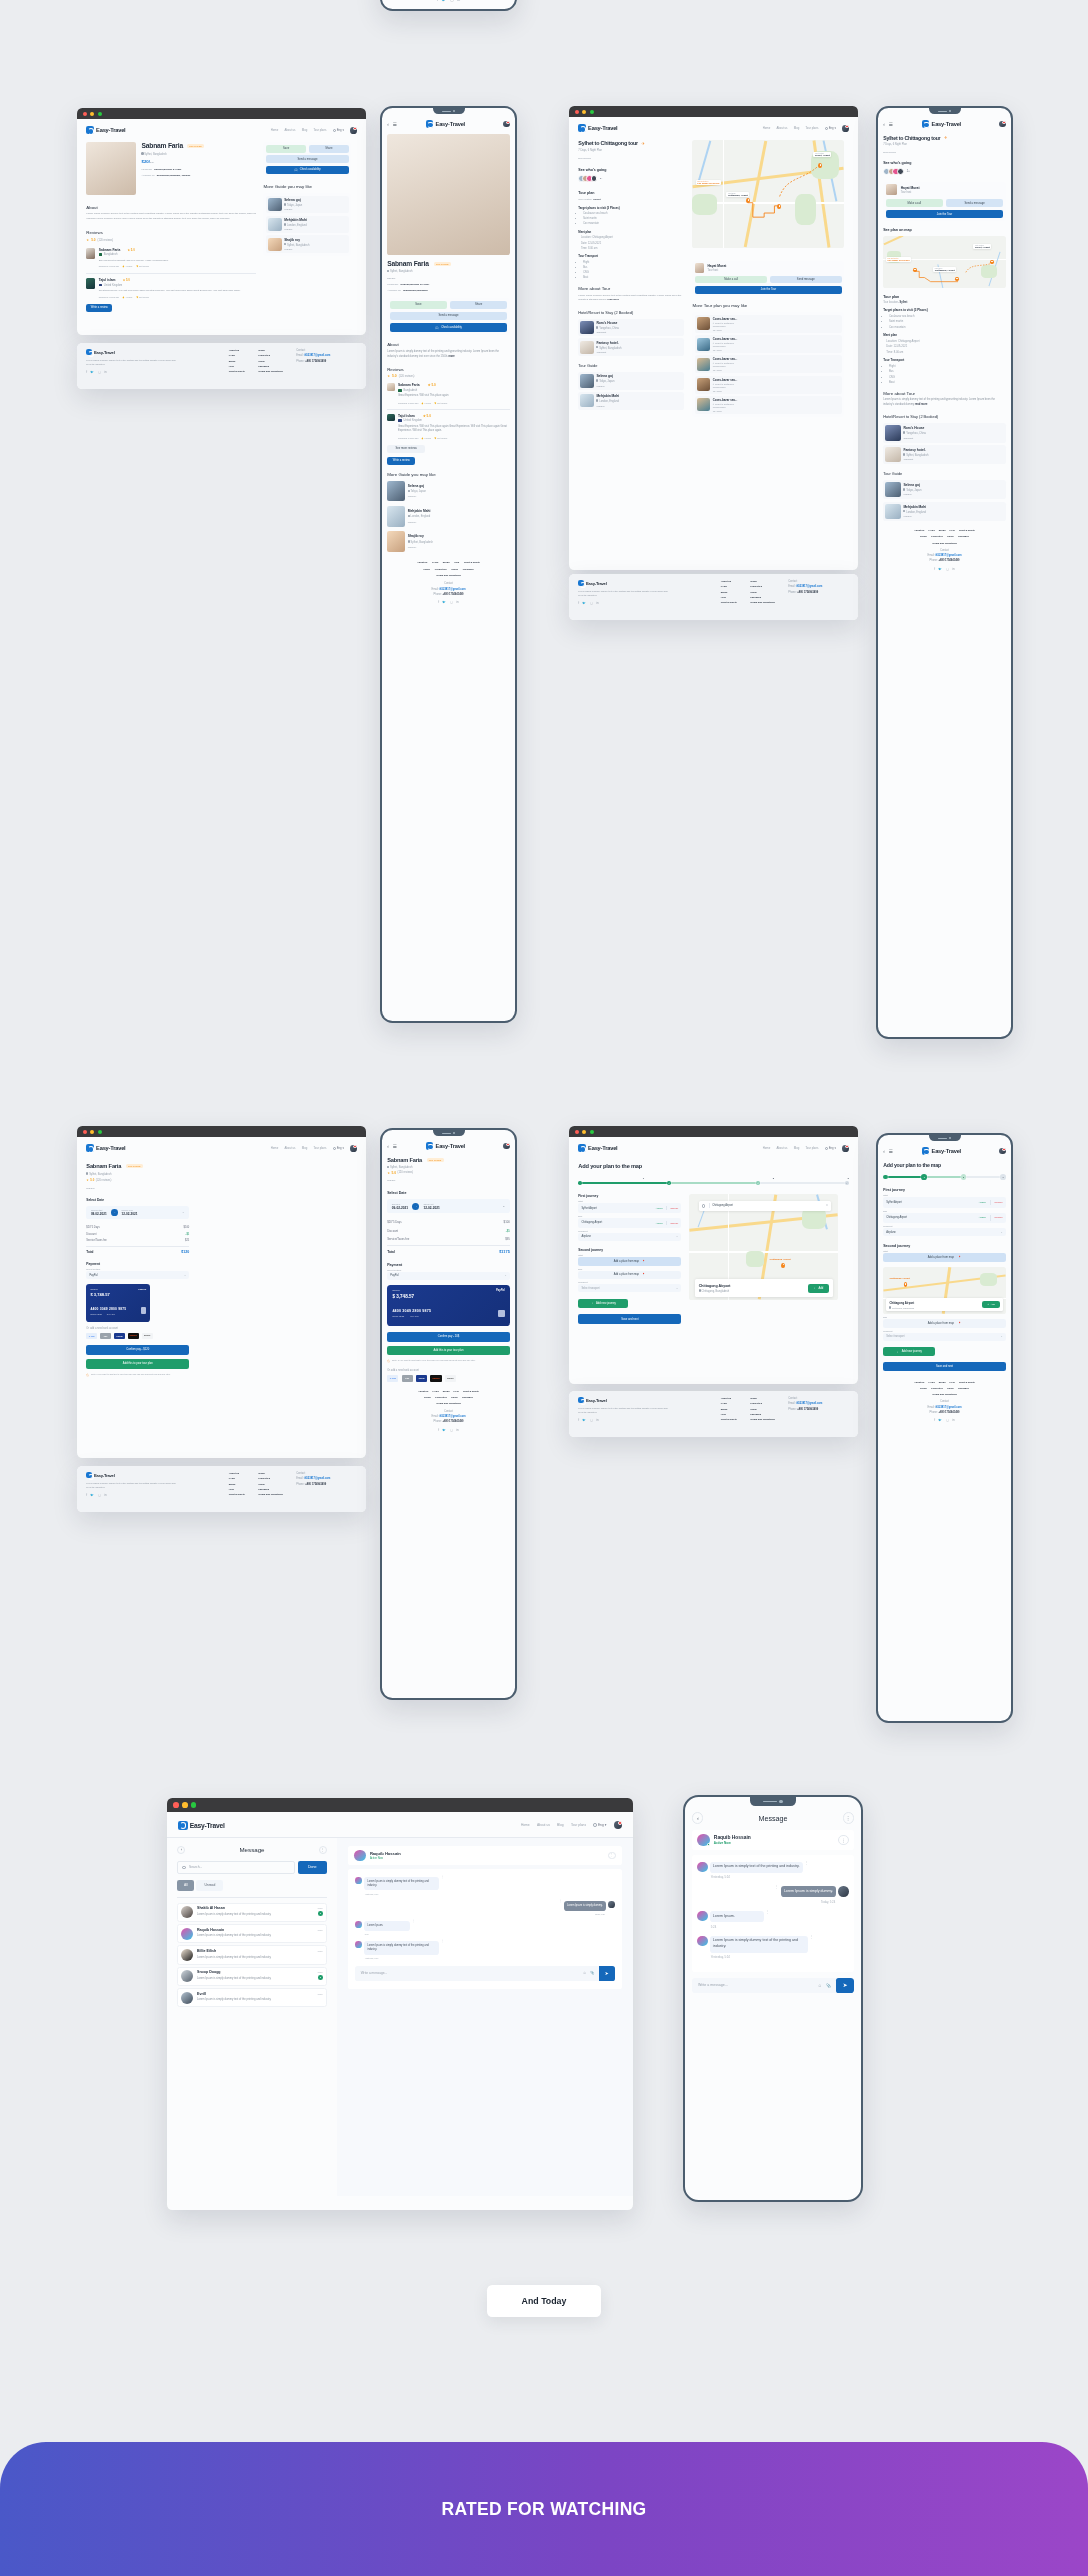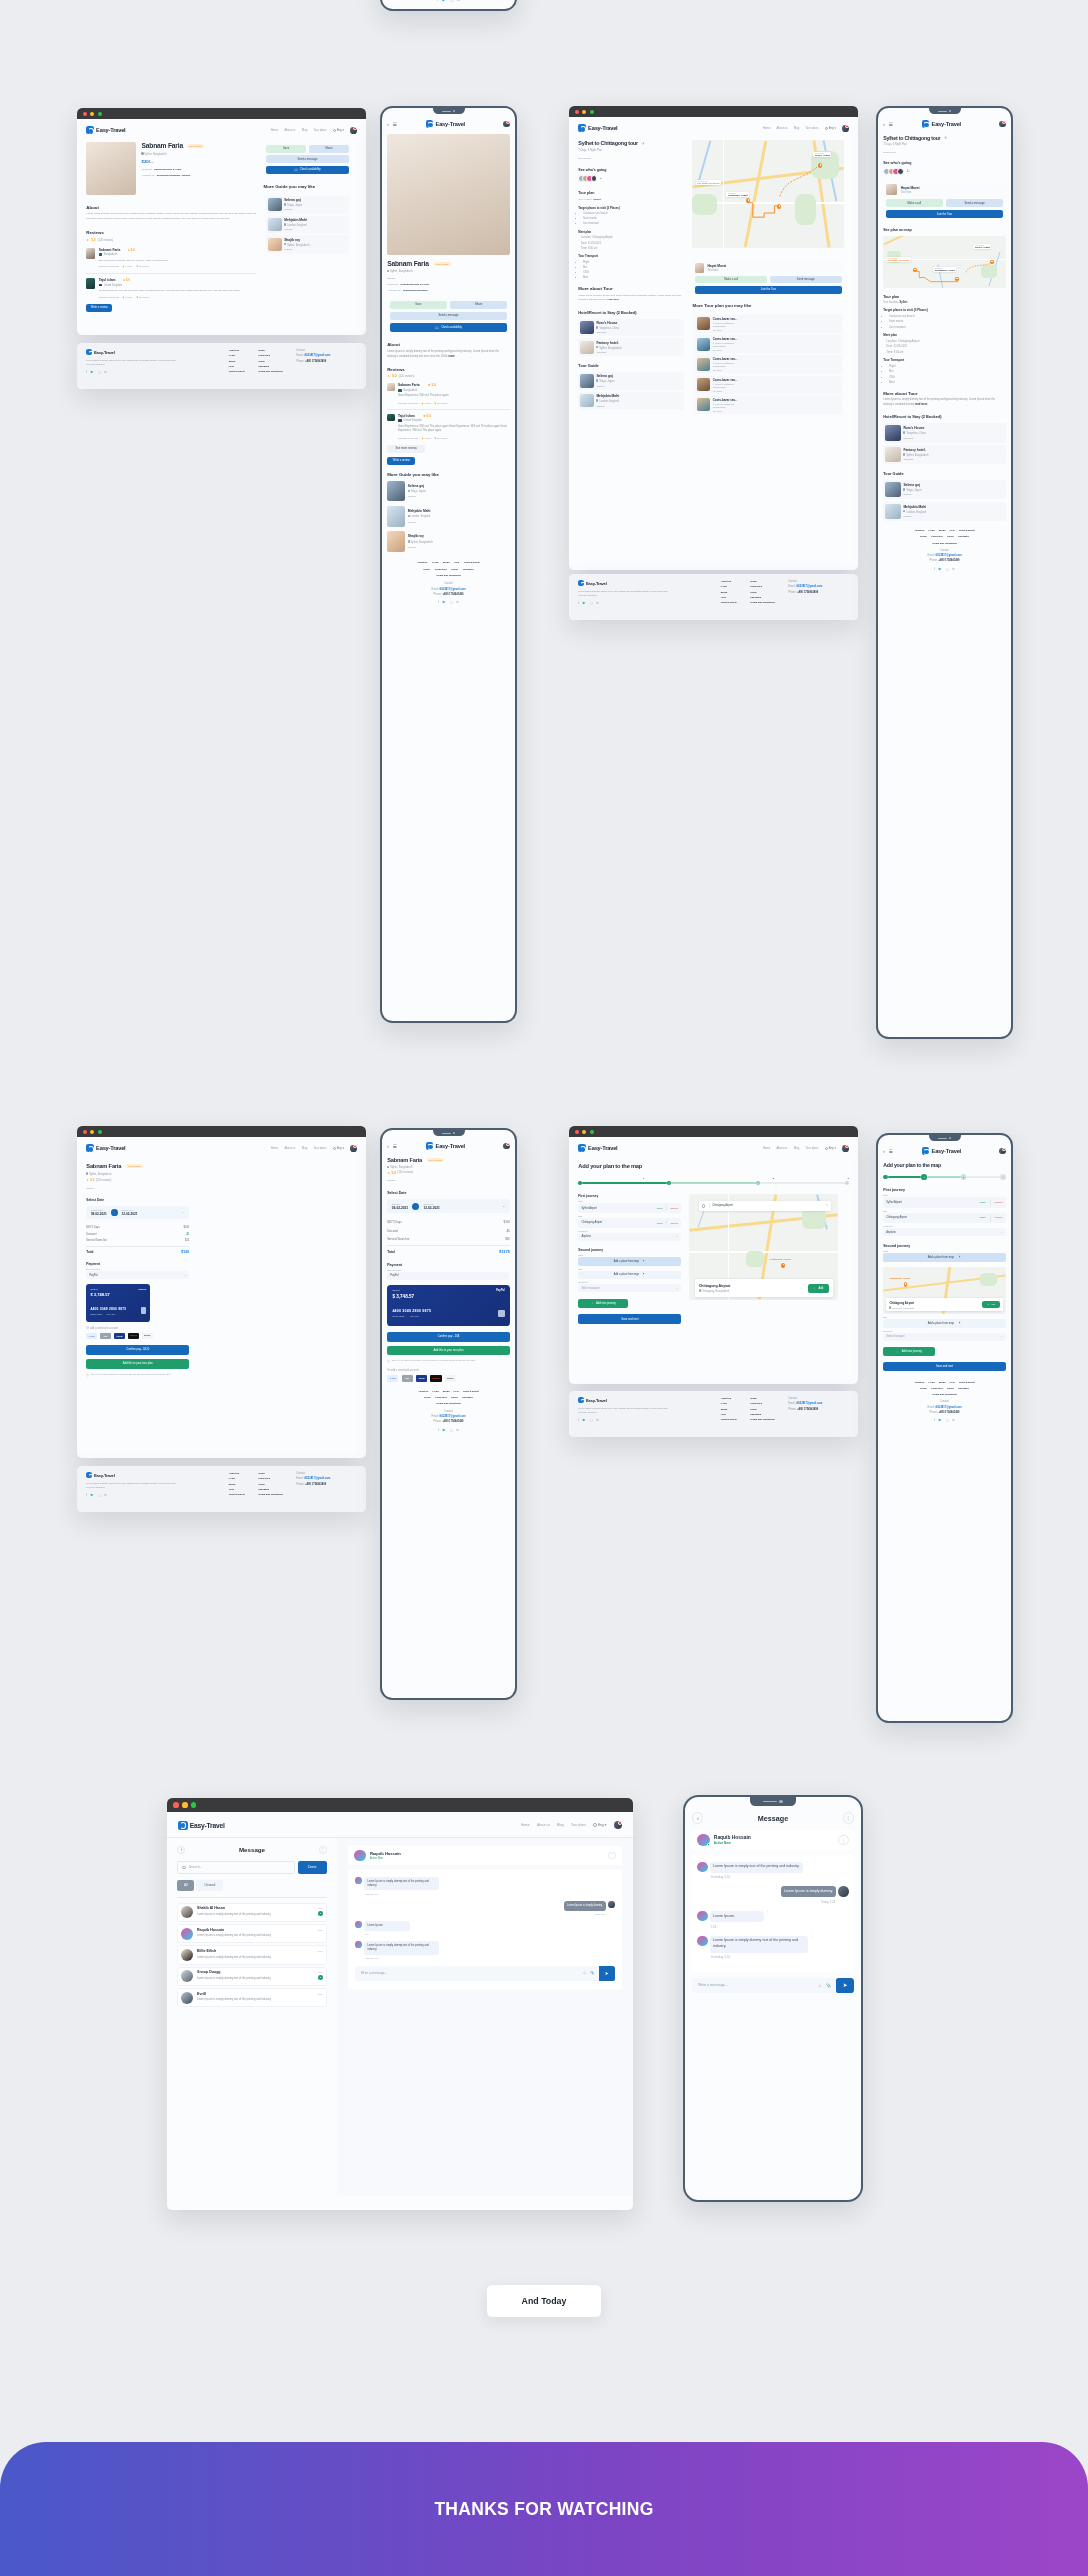--- a/index.html
+++ b/index.html
@@ -38,21 +38,21 @@
   .nav{display:flex;align-items:center;gap:6.2px;font-size:2.8px;color:#9aa3ae;}
   .nav .lang{display:flex;align-items:center;gap:1px;color:#6b7280;font-size:2.8px;}
   .globe{width:3.1px;height:3.1px;border:0.4px solid #9aa3ae;border-radius:50%;}
   .ava{width:6.7px;height:6.7px;border-radius:50%;background:linear-gradient(140deg,#5b6878,#2d3746);position:relative;}
   .ava:after{content:"";position:absolute;right:0;top:0;width:1.5px;height:1.5px;border-radius:50%;background:#ef4444;border:0.3px solid #fff;}
 
   .hdr{display:flex;align-items:center;justify-content:space-between;}
 
   
   .h1{font-size:6.7px;font-weight:700;letter-spacing:-0.2px;}
-  .h2{font-size:4.4px;font-weight:700;}
+  .h2{font-size:4.4px;font-weight:400;}
   .h3{font-size:3.3px;font-weight:700;}
   .meta{font-size:2.6px;color:#98a1ac;}
   .price{font-size:4.4px;font-weight:700;color:#1877d2;}
   .price span{font-size:2.3px;color:#98a1ac;font-weight:400;}
   .body-t{font-size:2.4px;line-height:1.85;color:#8b949f;}
   .bold{font-weight:700;color:#384150;}
 
   .badge{background:#ffeed6;color:#f59b30;font-size:2.1px;font-weight:700;padding:1px 2.1px;border-radius:1.5px;letter-spacing:0.1px;}
   .pin{display:inline-block;width:2.1px;height:2.6px;background:#9aa3ae;border-radius:50% 50% 50% 50%/60% 60% 40% 40%;position:relative;top:0.3px;}
   .star{color:#f5a623;font-size:3.1px;}
@@ -1720,17 +1720,17 @@
         <span style="width:17.5px;height:15.5px;background:#1568ba;color:#fff;display:flex;align-items:center;justify-content:center;font-size:5.7px;border-radius:2.6px;">➤</span>
       </div>
     </div>
   </div>
 
   <div class="andmore" style="left:487px;top:2285px;width:114px;height:32px;">
     <span>And Today</span>
   </div>
 
   <div class="thanksbar">
-    <span class="thankstxt">THANKS FOR WATCHING</span>
+    <span class="thankstxt">RATED FOR WATCHING</span>
   </div>
 
 </div>
 
 
 </body></html>

